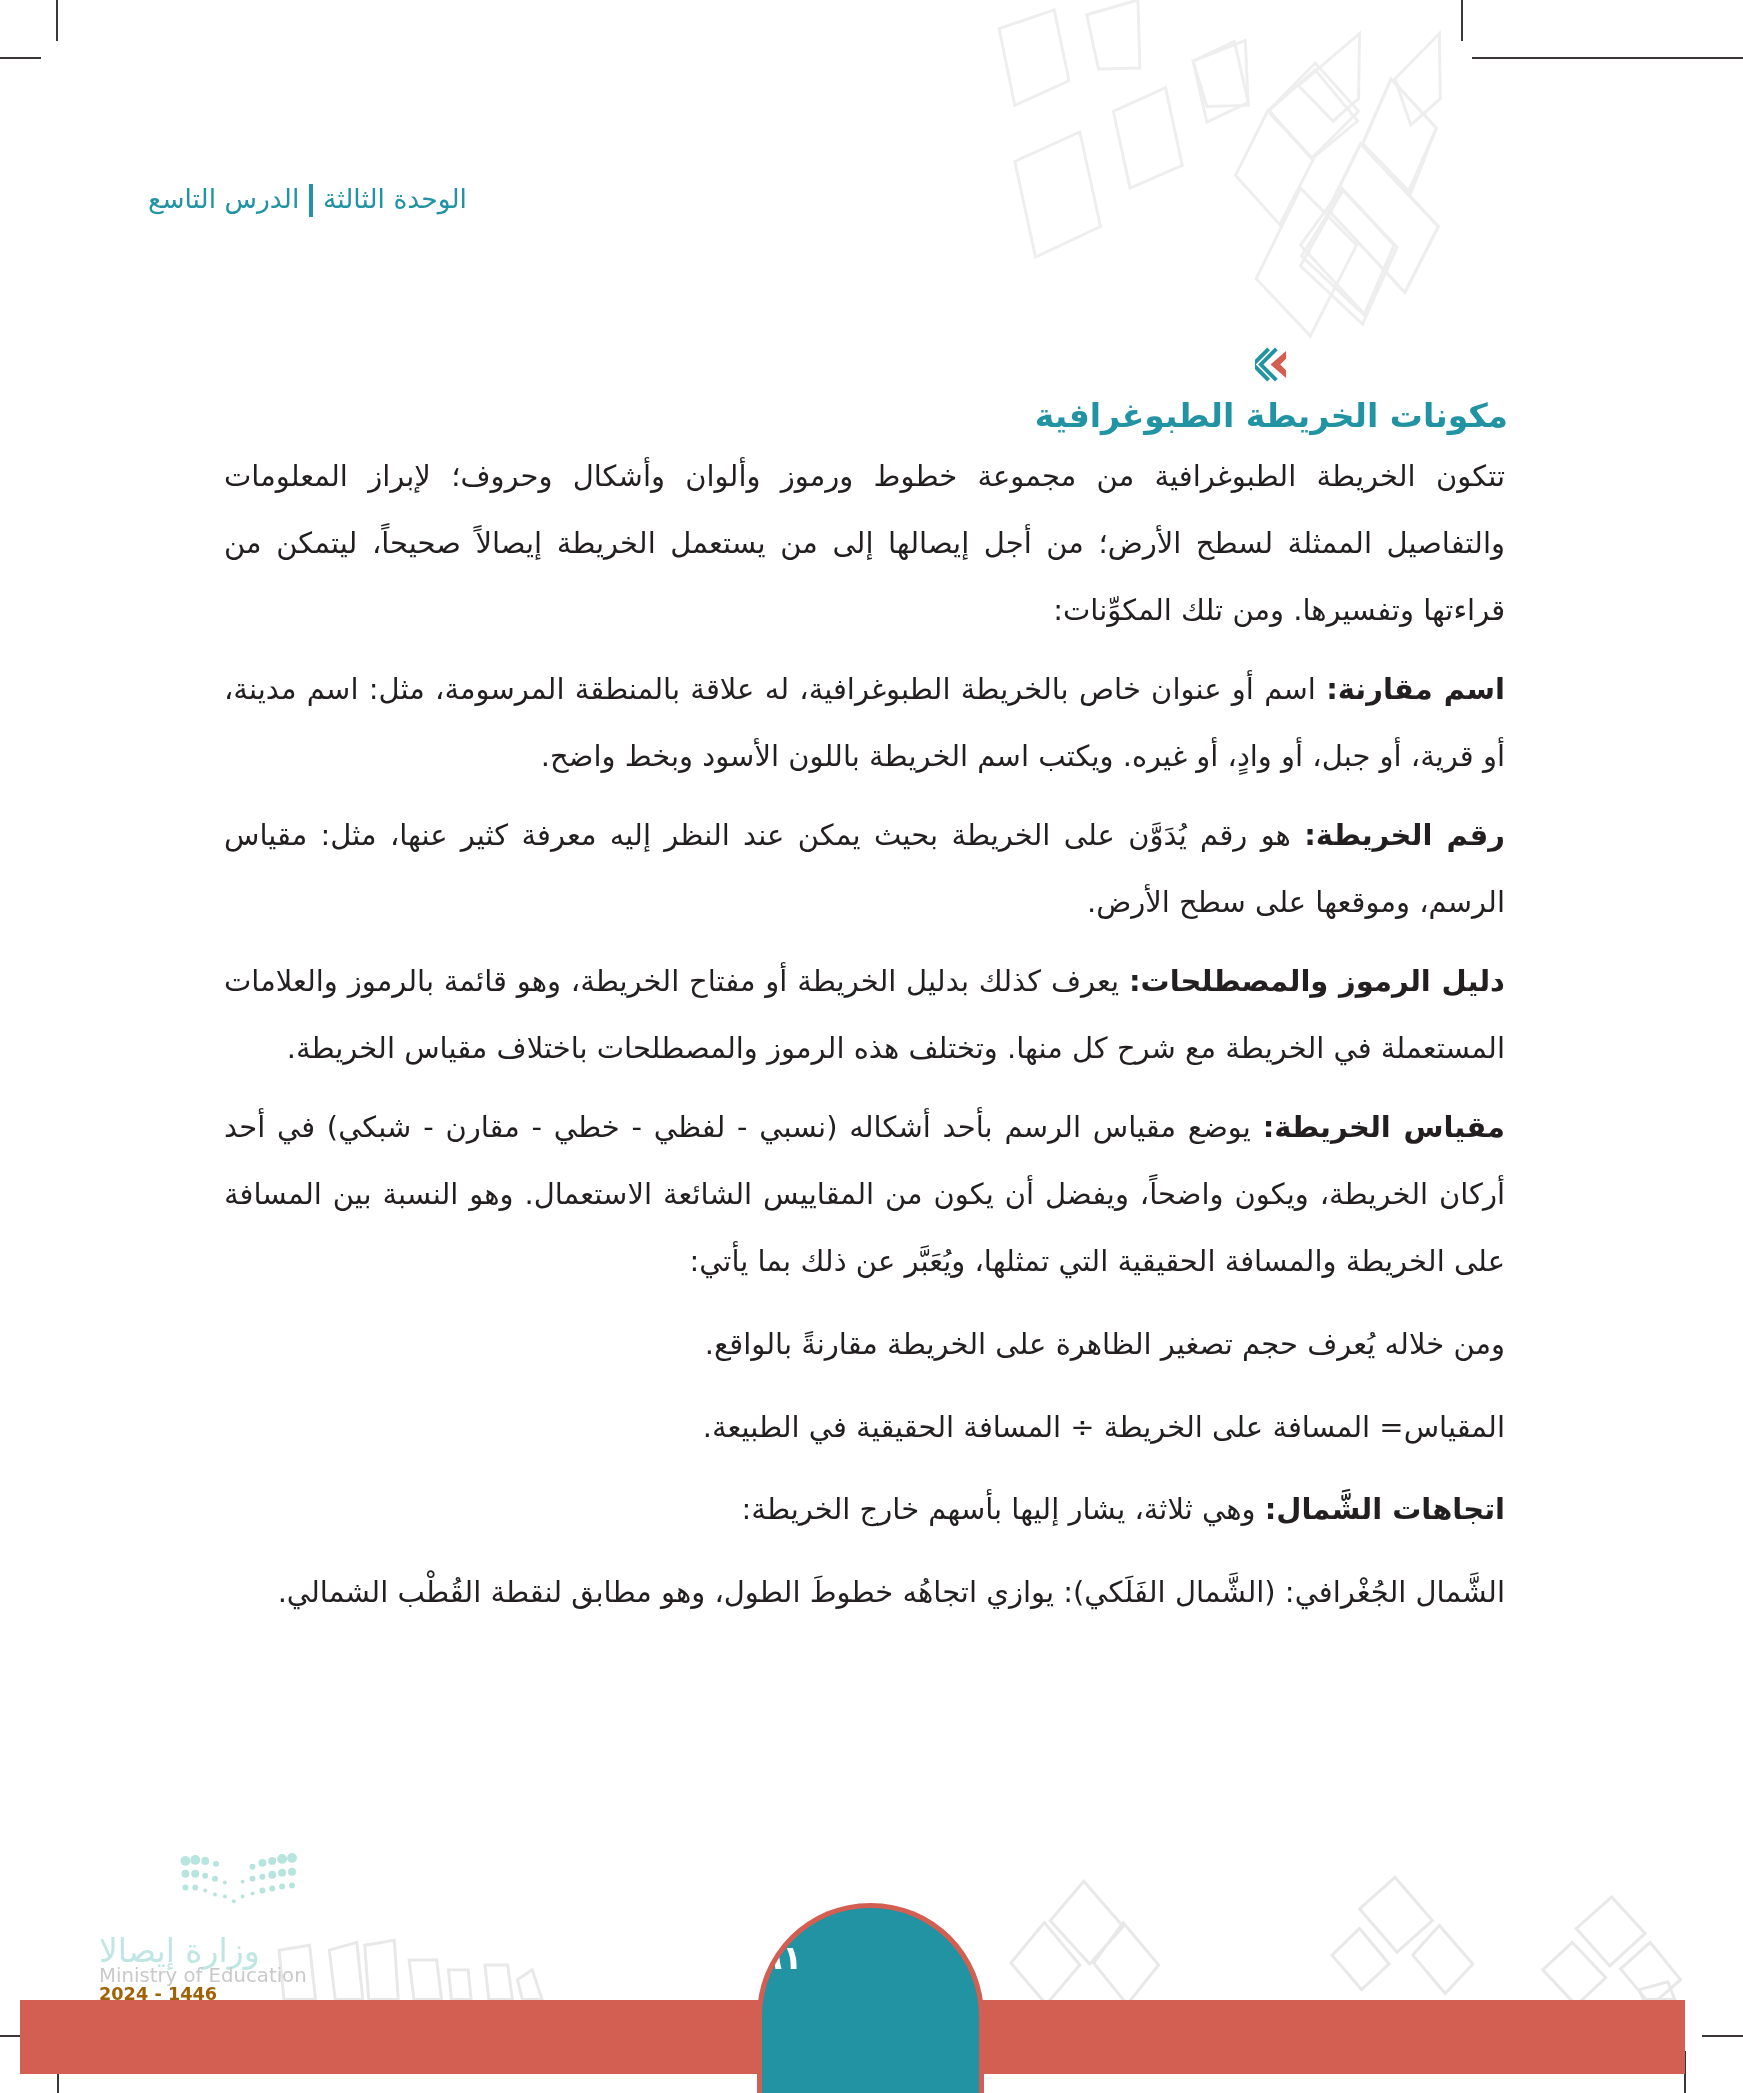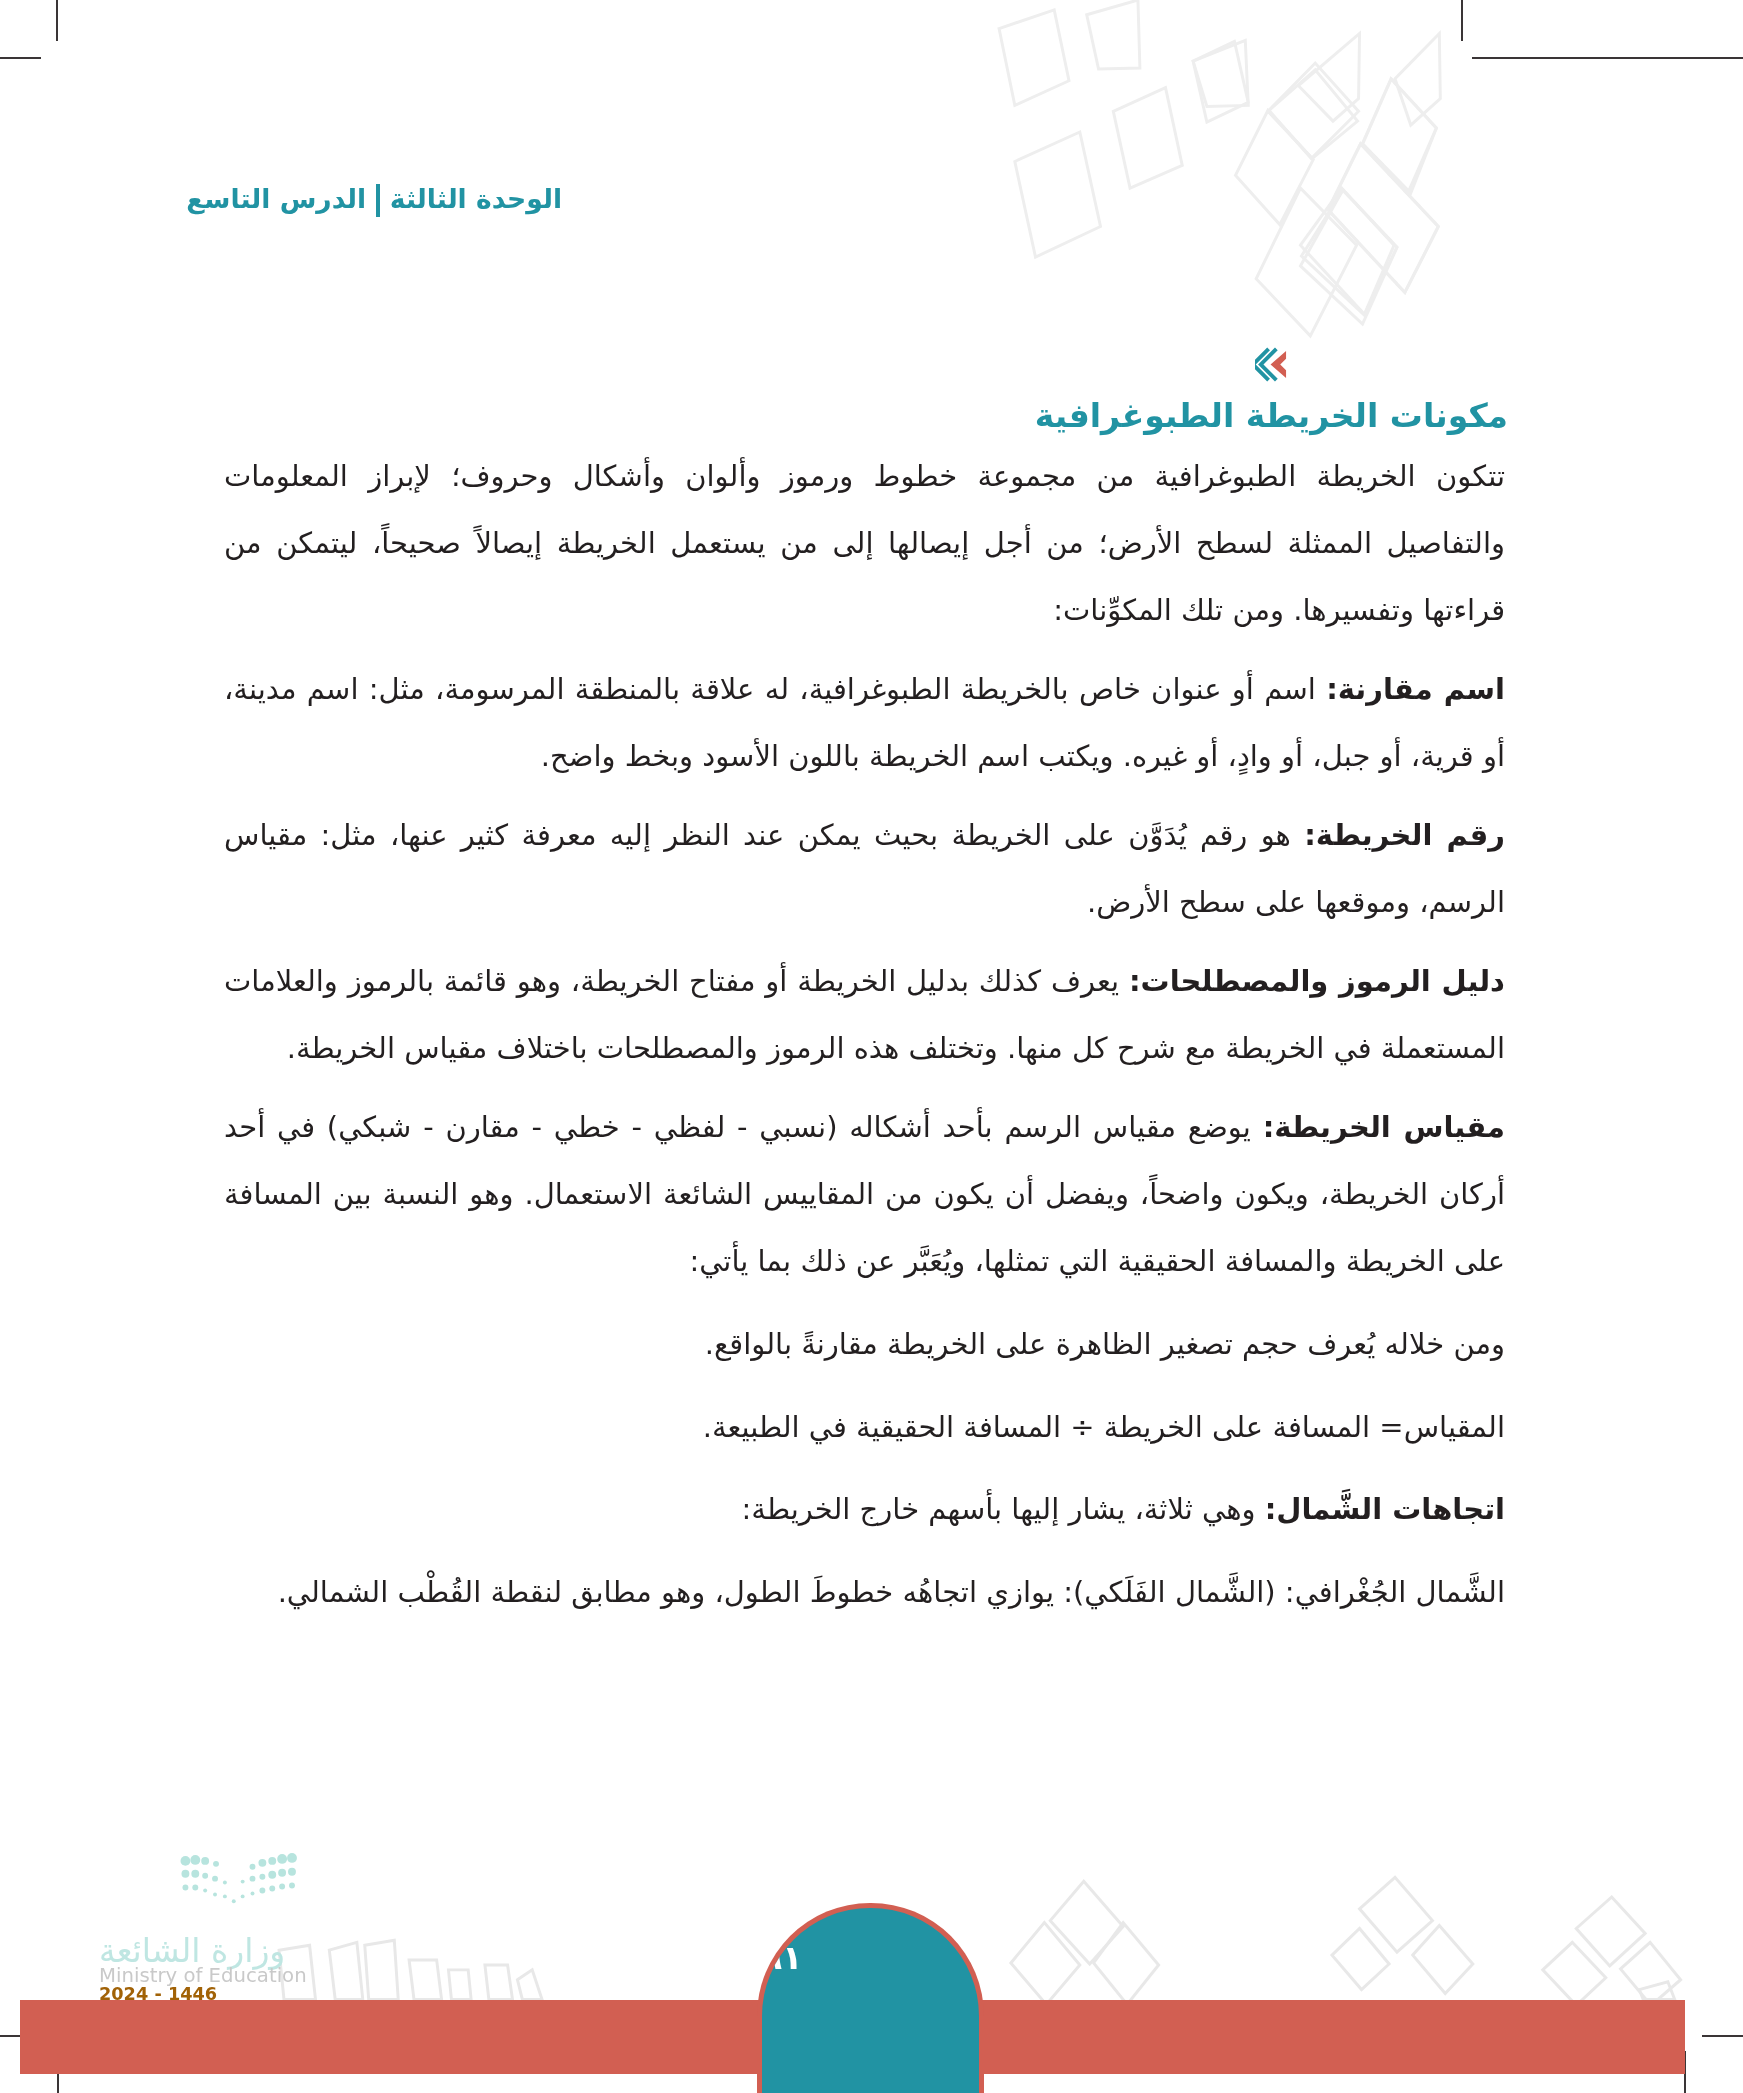--- a/index.html
+++ b/index.html
@@ -5,22 +5,22 @@
   html, body { margin:0; padding:0; }
   body {
     width:1744px; height:2093px; position:relative; overflow:hidden;
     background:#ffffff;
     font-family:"DejaVu Sans", sans-serif;
   }
   .crop { position:absolute; background:#3a3536; }
   #bg-pattern { position:absolute; left:0; top:0; width:1744px; height:2093px; pointer-events:none; }
   .running-head {
     position:absolute; left:148px; top:183px; width:414px;
-    direction:rtl; text-align:right;
-    color:#2193a3; font-weight:bold; font-size:26.6px; white-space:nowrap;
+    direction:rtl; text-align:left;
+    color:#2193a3; font-weight:normal; font-size:26.6px; white-space:nowrap;
   }
   .running-head .sep { display:inline-block; width:3.9px; height:33px; background:#2193a3; vertical-align:middle; margin:0 9.9px; }
   .section-title {
     position:absolute; right:236px; top:347px;
     direction:rtl; display:flex; align-items:center; gap:14px;
     color:#2193a3; font-weight:bold; font-size:33px; white-space:nowrap;flex-direction:column;
   }
   .content {
     position:absolute; left:212px; top:431px; width:1305px;
     direction:rtl; text-align:justify; text-align-last:right;
@@ -168,21 +168,21 @@
       <circle cx="158" cy="45" r="2"></circle>
       <circle cx="167" cy="50" r="2"></circle>
     <circle cx="176" cy="45" r="2"></circle>
       <circle cx="186" cy="42" r="2"></circle>
       <circle cx="196" cy="39" r="3"></circle>
       <circle cx="206" cy="37" r="3"></circle>
       <circle cx="216" cy="35" r="3"></circle>
       <circle cx="226" cy="34" r="3"></circle>
   </g>
 </svg>
-<div class="ministry-ar">وزارة الشائعة</div>
+<div class="ministry-ar">وزارة إيصالا</div>
 <div class="ministry-en">Ministry of Education</div>
 <div class="ministry-year">2024 - 1446</div>
 
 <div class="footer-band"></div>
 <div class="page-badge">
   <div class="page-number">٩١</div>
 </div>
 
 
 </body></html>

